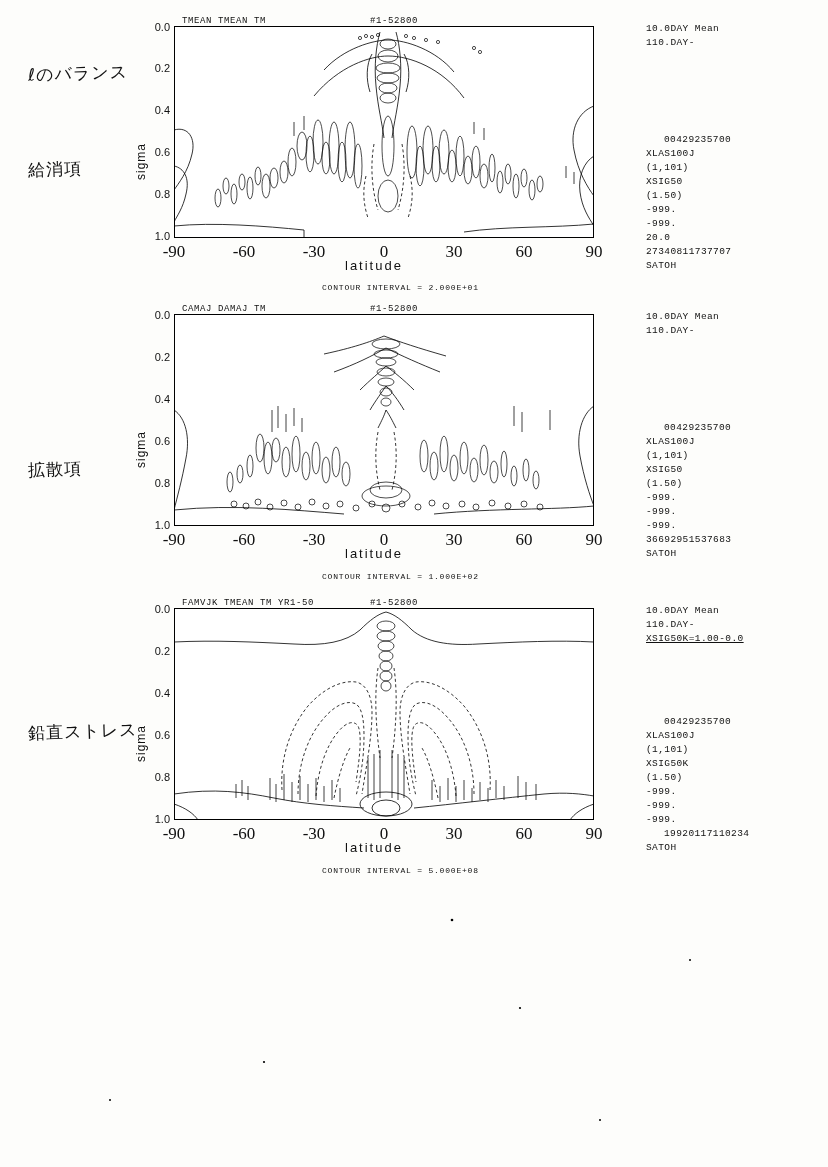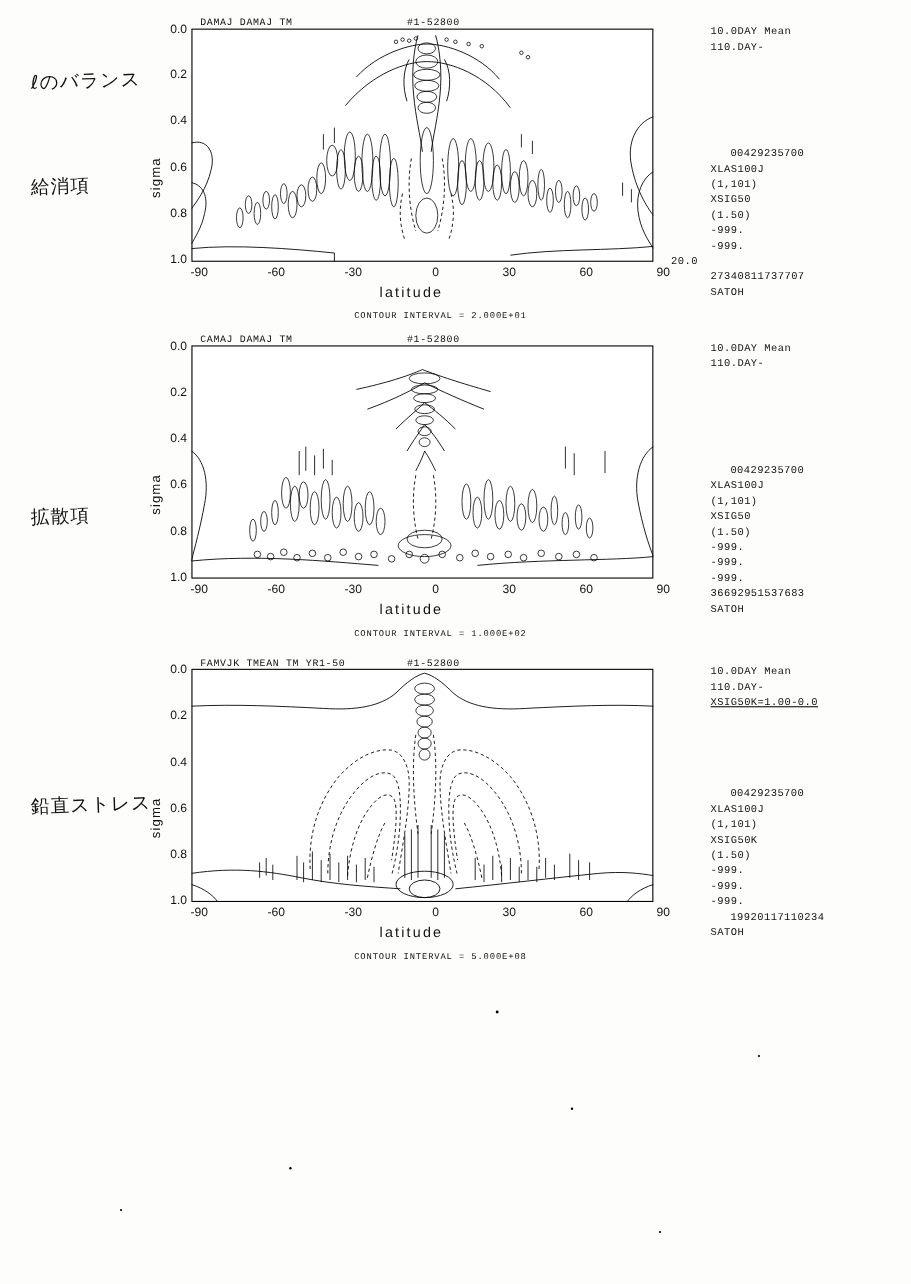--- a/index.html
+++ b/index.html
@@ -58,23 +58,23 @@
     position:absolute;
     font-family:"Liberation Sans", sans-serif;
     font-size:12px;
     letter-spacing:1px;
     transform:rotate(-90deg);
     transform-origin:left top;
     white-space:nowrap;
   }
   .xtick{
     position:absolute;
-    font-family:Liberation Sans, sans-serif;
-    font-size:11px;
-    text-align:right;
+    font-family:Liberation Serif, serif;
+    font-size:17px;
+    text-align:center;
     white-space:nowrap;
   }
   .ytick{
     position:absolute;
     font-family:"Liberation Sans", sans-serif;
     font-size:11px;
     text-align:right;
     white-space:nowrap;
   }
   .sideblock{
@@ -107,21 +107,21 @@
 </head>
 <body>
 
 <div class="page">
 
   <div class="panel" id="panel0">
 
     <div class="hand" style="left:28px;top:62px;">ℓのバランス</div>
     <div class="hand" style="left:28px;top:158px;">給消項</div>
 
-    <div class="toptitle" style="left:182px;top:16px;">DAMAJ DAMAJ TM</div>
+    <div class="toptitle" style="left:182px;top:16px;">TMEAN TMEAN TM</div>
     <div class="toptitle" style="left:370px;top:16px;">#1-52800</div>
 
     <div class="frame" style="left:174px;top:26px;width:420px;height:212px;"></div>
 
     <svg class="scan" style="left:174px;top:26px;" width="420" height="212" viewBox="0 0 420 212">
       <g class="cl">
 
         <path d="M0,104 C14,100 22,112 18,128 C14,146 4,158 0,164"></path>
         <path d="M0,140 C10,142 16,152 12,168 C9,182 3,190 0,196"></path>
         <path d="M420,80 C404,86 396,104 400,124 C404,146 414,162 420,170"></path>
@@ -235,21 +235,21 @@
     <div class="sidehead" style="left:646px;top:22px;">10.0DAY Mean</div>
     <div class="sidehead" style="left:646px;top:36px;">110.DAY-</div>
 
     <div class="sideblock" style="left:664px;top:133px;">00429235700</div>
     <div class="sideblock" style="left:646px;top:147px;">XLAS100J</div>
     <div class="sideblock" style="left:646px;top:161px;">(1,101)</div>
     <div class="sideblock" style="left:646px;top:175px;">XSIG50</div>
     <div class="sideblock" style="left:646px;top:189px;">(1.50)</div>
     <div class="sideblock" style="left:646px;top:203px;">-999.</div>
     <div class="sideblock" style="left:646px;top:217px;">-999.</div>
-    <div class="sideblock" style="left:610px;top:231px;">20.0</div>
+    <div class="sideblock" style="left:646px;top:231px;">20.0</div>
     <div class="sideblock" style="left:646px;top:245px;">27340811737707</div>
     <div class="sideblock" style="left:646px;top:259px;">SATOH</div>
   </div>
 
   <div class="panel" id="panel1">
 
     <div class="hand" style="left:28px;top:168px;">拡散項</div>
 
     <div class="toptitle" style="left:182px;top:14px;">CAMAJ DAMAJ TM</div>
     <div class="toptitle" style="left:370px;top:14px;">#1-52800</div>

